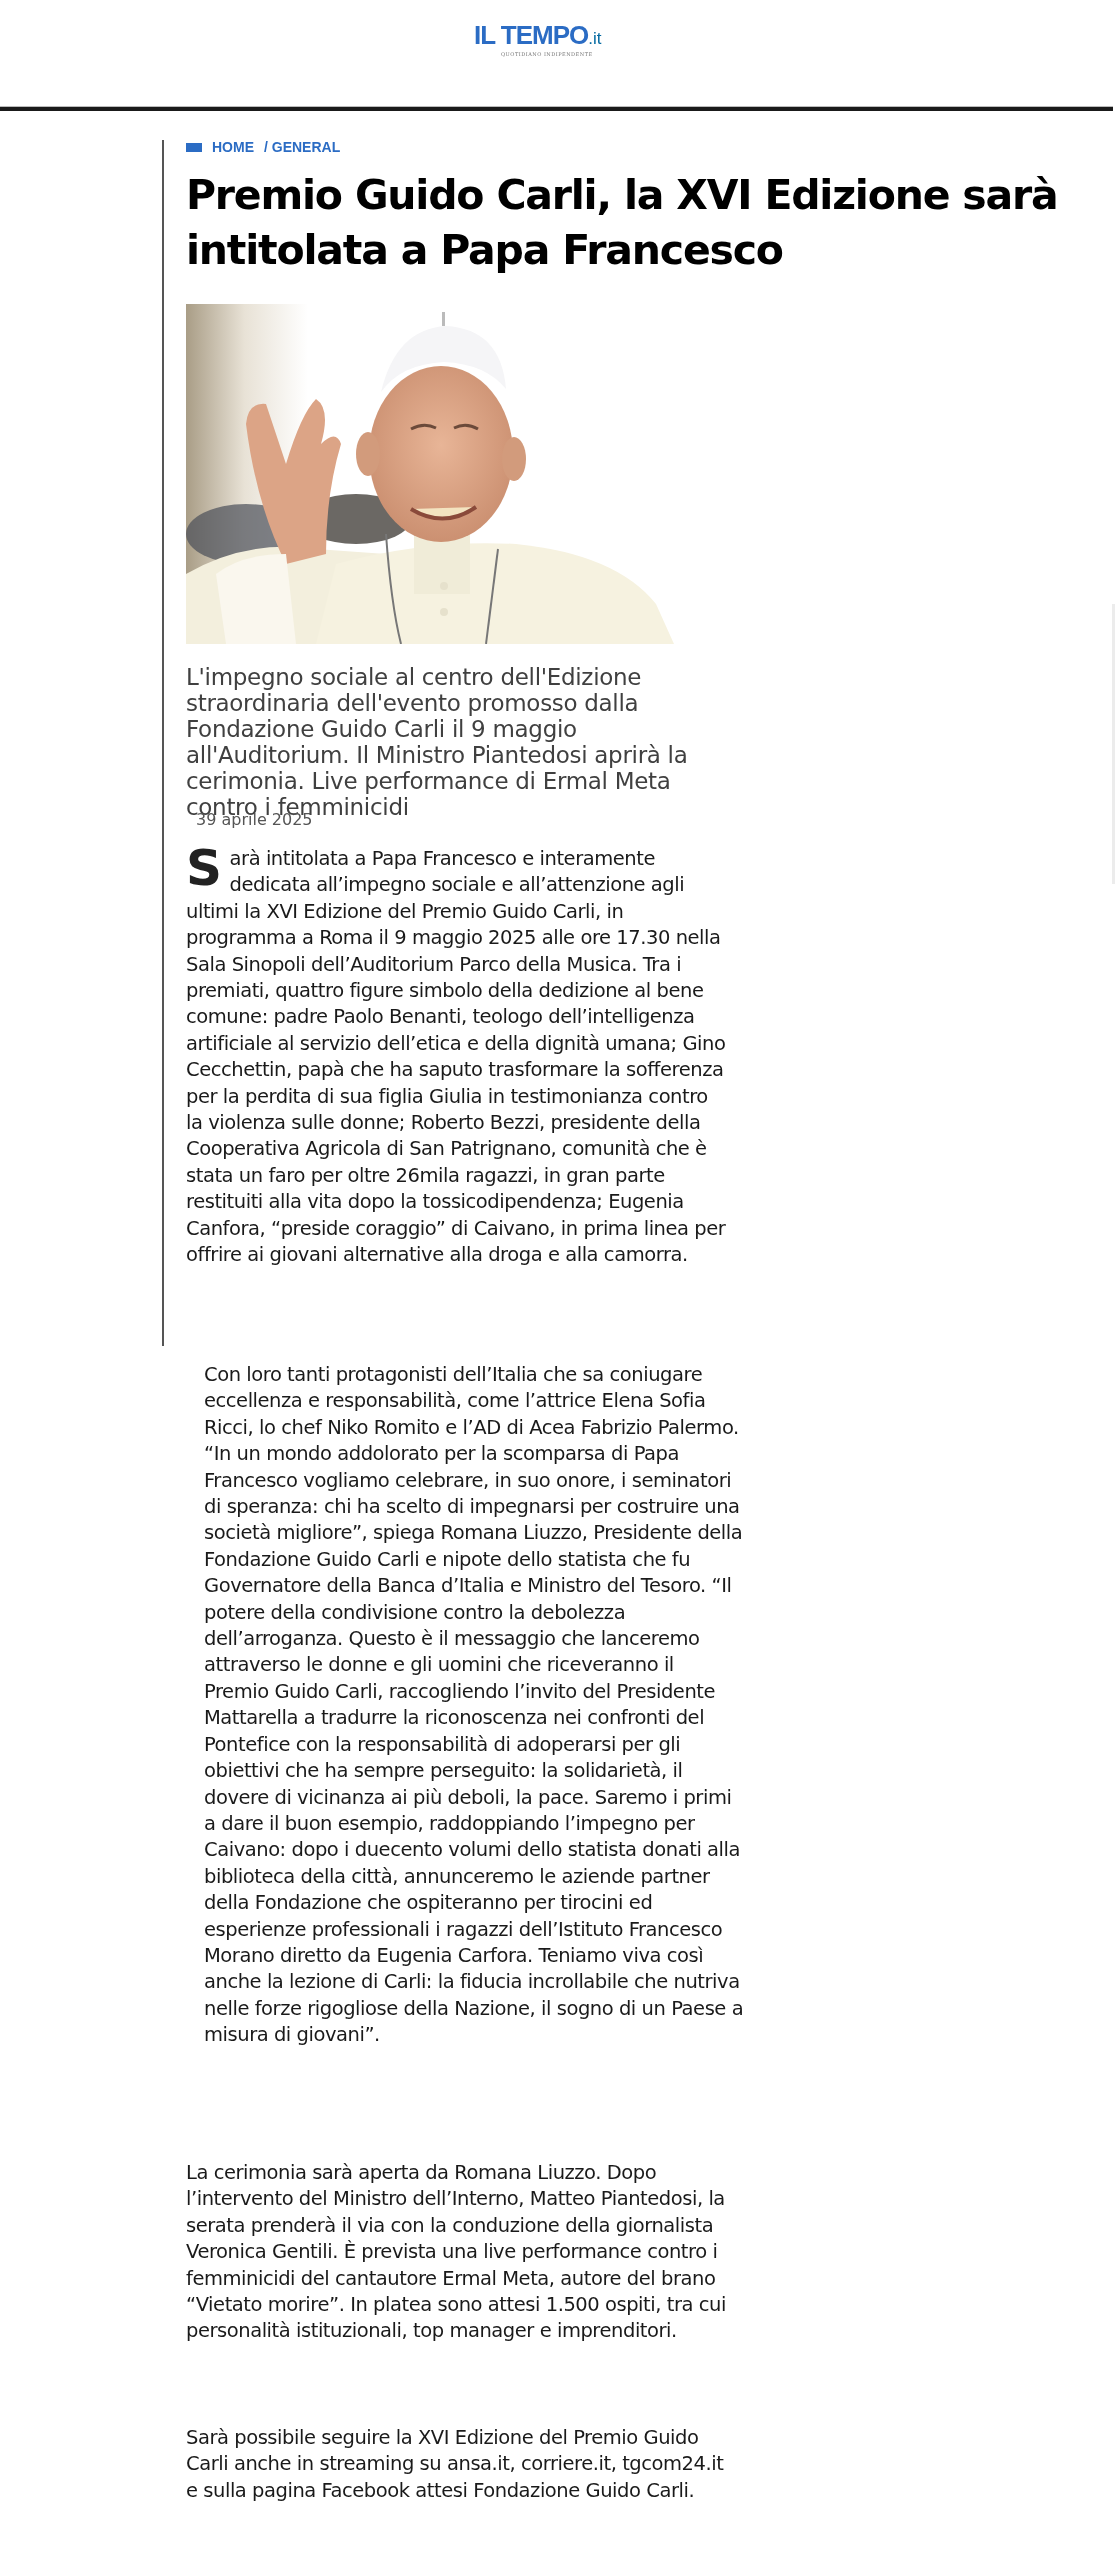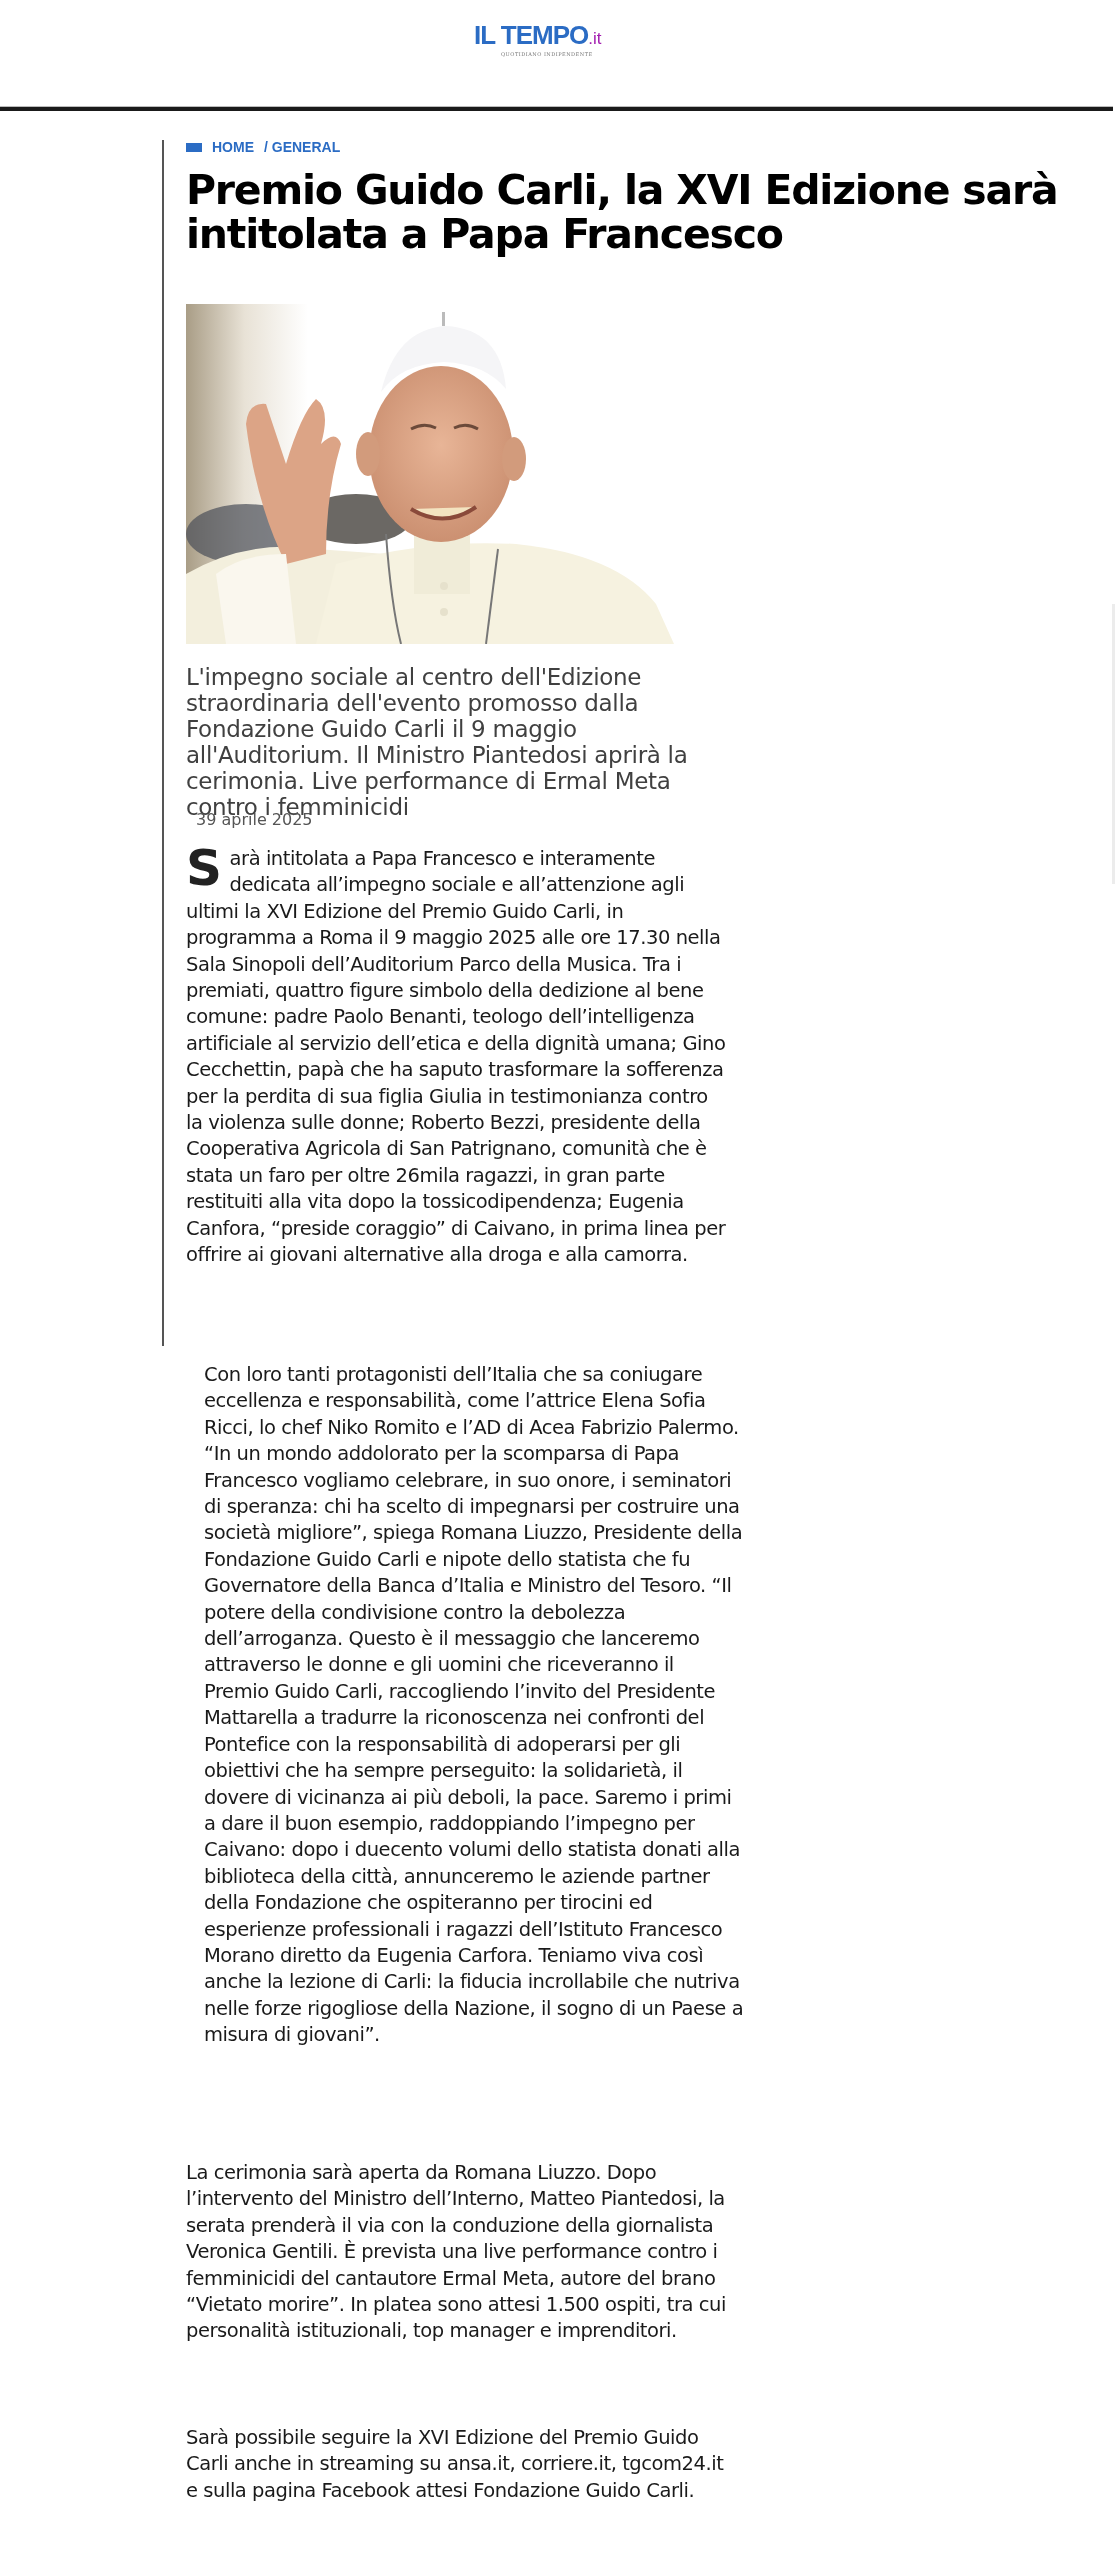--- a/index.html
+++ b/index.html
@@ -3,36 +3,36 @@
 <meta charset="utf-8">
 <style>
   html, body { margin: 0; padding: 0; background: #ffffff; }
   body { width: 1115px; height: 2560px; position: relative; overflow: hidden;
          font-family: "Liberation Sans", sans-serif; color: #1a1a1a; }
 
   .header { position: absolute; left: 0; top: 0; width: 1115px; height: 106px; background: #fff; }
   .logo { position: absolute; left: 474px; top: 22px; width: 150px; height: 40px; text-align: left; }
   .logo-main { font-family: Liberation Sans, sans-serif; font-weight: bold; font-size: 26px; color: #2b6cc4;
                letter-spacing: -1px; line-height: 26px; }
-  .logo-suffix { font-family: "Liberation Sans", sans-serif; font-size: 17px; color: #a21caf; letter-spacing: 0; }
+  .logo-suffix { font-family: "Liberation Sans", sans-serif; font-size: 17px; color: #0369a1; letter-spacing: 0; }
   .logo-tag { font-family: "DejaVu Serif", serif; font-size: 5px; color: #777; letter-spacing: 0.5px;
               position: absolute; left: 27px; top: 29px; white-space: nowrap; }
   .header-rule { position: absolute; left: 0; top: 106px; width: 1113px; height: 4px; background: #1a1a1a;
                  border-top: 1px solid #bbb; }
 
   .left-rule { position: absolute; left: 162px; top: 140px; width: 2px; height: 1206px; background: #555; }
   .right-edge { position: absolute; left: 1112px; top: 604px; width: 3px; height: 280px; background: #ececec; }
 
   .breadcrumb { position: absolute; left: 186px; top: 138px; height: 18px; display: flex; align-items: center;
                 font-weight: bold; font-size: 14px; color: #2b6cc4; }
   .bc-square { width: 16px; height: 9px; background: #2b6cc4; margin-right: 10px; }
   .bc-home { margin-right: 10px; }
 
   .title { position: absolute; left: 186px; top: 168px; width: 910px; margin: 0;
-           font-family: "DejaVu Sans", sans-serif; font-weight: bold; font-size: 41px; line-height: 44px;
+           font-family: "DejaVu Sans", sans-serif; font-weight: bold; font-size: 41px; line-height: 55px;
            letter-spacing: -1.2px; color: #000; }
 
   .photo { position: absolute; left: 186px; top: 304px; width: 488px; height: 340px; overflow: hidden; background: #fff; }
 
   .subtitle { position: absolute; left: 186px; top: 664px; width: 540px; margin: 0;
               font-family: "DejaVu Sans", sans-serif; font-size: 23px; line-height: 26px; color: #404040;
               letter-spacing: -0.3px; }
   .date { position: absolute; left: 196px; top: 810px; font-family: "DejaVu Sans", sans-serif;
           font-size: 16px; color: #555; }
 

